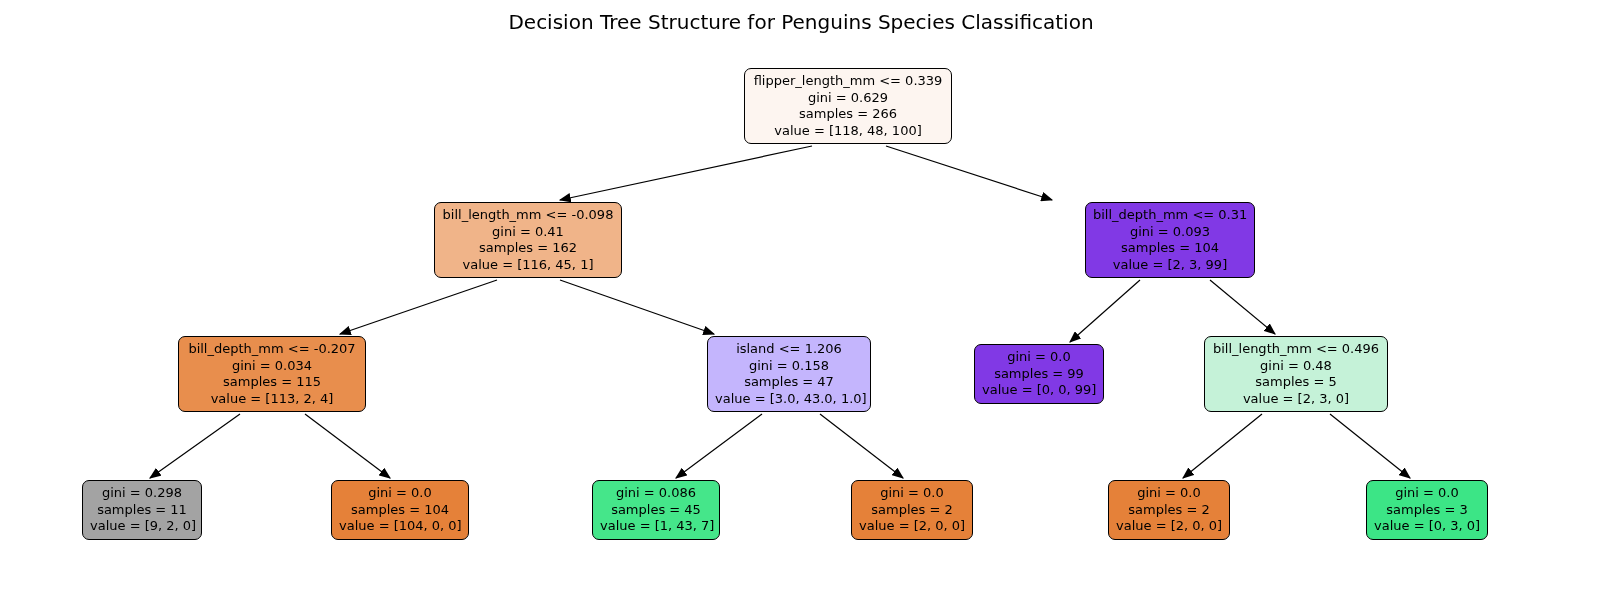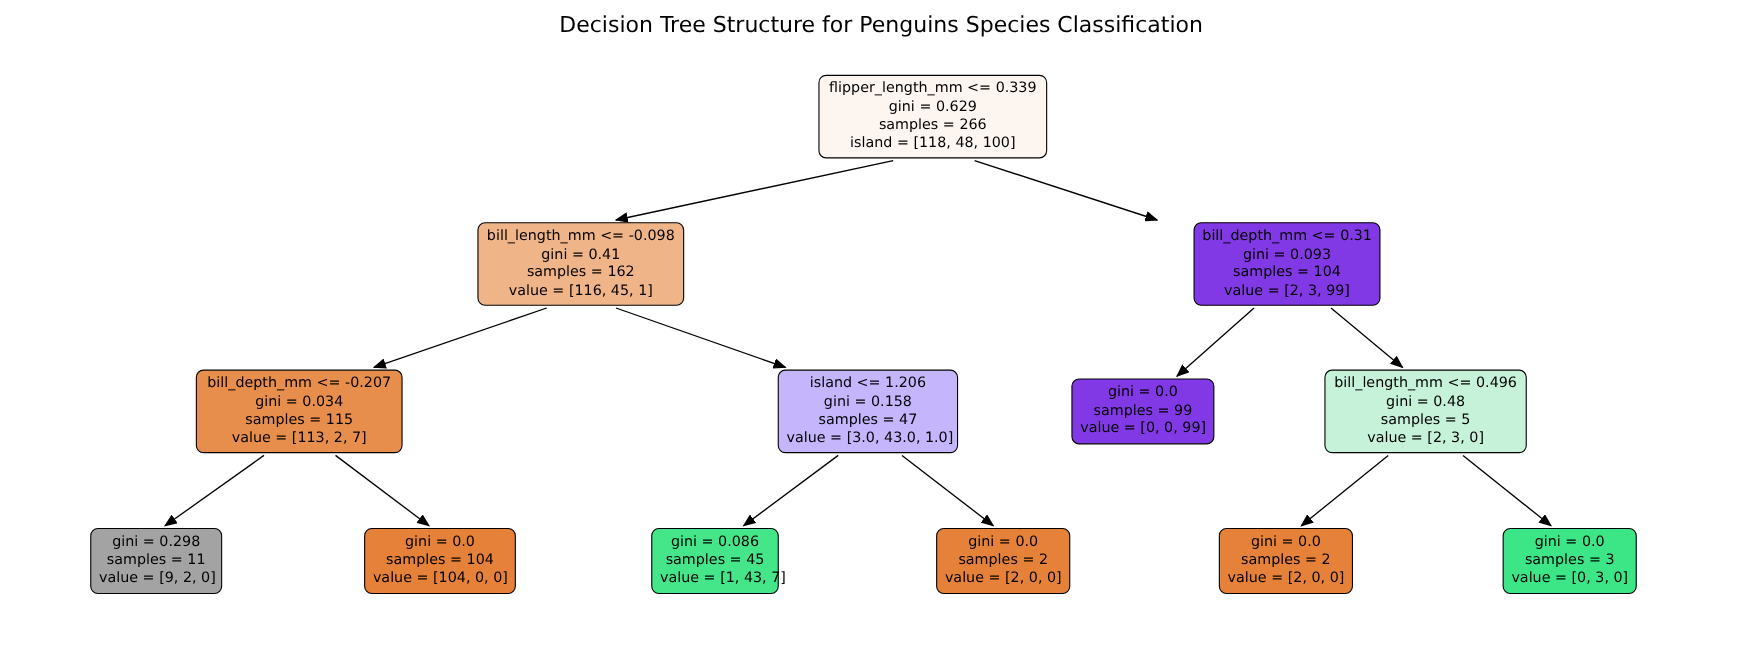--- a/index.html
+++ b/index.html
@@ -78,39 +78,39 @@
         <line x1="1262" y1="414" x2="1183" y2="478" stroke="#000000" stroke-width="1.2" marker-end="url(#arrowhead)"></line>
         <line x1="1330" y1="414" x2="1410" y2="478" stroke="#000000" stroke-width="1.2" marker-end="url(#arrowhead)"></line>
       </g>
   </svg>
 
   <div id="node-layer">
       <div class="tree-node" style="left: 744px; top: 68px; width: 208px; height: 76px; background: rgb(253, 245, 240);">
         <span class="nline">flipper_length_mm &lt;= 0.339</span>
         <span class="nline">gini = 0.629</span>
         <span class="nline">samples = 266</span>
-        <span class="nline">island = [118, 48, 100]</span>
+        <span class="nline">value = [118, 48, 100]</span>
       </div>
       <div class="tree-node" style="left: 434px; top: 202px; width: 188px; height: 76px; background: rgb(240, 180, 137);">
         <span class="nline">bill_length_mm &lt;= -0.098</span>
         <span class="nline">gini = 0.41</span>
         <span class="nline">samples = 162</span>
         <span class="nline">value = [116, 45, 1]</span>
       </div>
       <div class="tree-node" style="left: 1085px; top: 202px; width: 170px; height: 76px; background: rgb(129, 57, 229);">
         <span class="nline">bill_depth_mm &lt;= 0.31</span>
         <span class="nline">gini = 0.093</span>
         <span class="nline">samples = 104</span>
         <span class="nline">value = [2, 3, 99]</span>
       </div>
       <div class="tree-node" style="left: 178px; top: 336px; width: 188px; height: 76px; background: rgb(232, 142, 77);">
         <span class="nline">bill_depth_mm &lt;= -0.207</span>
         <span class="nline">gini = 0.034</span>
         <span class="nline">samples = 115</span>
-        <span class="nline">value = [113, 2, 7]</span>
+        <span class="nline">value = [113, 2, 4]</span>
       </div>
       <div class="tree-node" style="left: 707px; top: 336px; width: 164px; height: 76px; background: #c4b5fd;">
         <span class="nline">island &lt;= 1.206</span>
         <span class="nline">gini = 0.158</span>
         <span class="nline">samples = 47</span>
         <span class="nline">value = [3.0, 43.0, 1.0]</span>
       </div>
       <div class="tree-node" style="left: 974px; top: 344px; width: 130px; height: 60px; background: rgb(129, 57, 229);">
         <span class="nline">gini = 0.0</span>
         <span class="nline">samples = 99</span>
@@ -125,21 +125,21 @@
       <div class="tree-node" style="left: 82px; top: 480px; width: 120px; height: 60px; background: #a3a3a3;">
         <span class="nline">gini = 0.298</span>
         <span class="nline">samples = 11</span>
         <span class="nline">value = [9, 2, 0]</span>
       </div>
       <div class="tree-node" style="left: 331px; top: 480px; width: 138px; height: 60px; background: rgb(229, 129, 57);">
         <span class="nline">gini = 0.0</span>
         <span class="nline">samples = 104</span>
         <span class="nline">value = [104, 0, 0]</span>
       </div>
-      <div class="tree-node" style="left: 592px; top: 480px; width: 116px; height: 60px; background: rgb(69, 230, 138);">
+      <div class="tree-node" style="left: 592px; top: 480px; width: 128px; height: 60px; background: rgb(69, 230, 138);">
         <span class="nline">gini = 0.086</span>
         <span class="nline">samples = 45</span>
         <span class="nline">value = [1, 43, 7]</span>
       </div>
       <div class="tree-node" style="left: 851px; top: 480px; width: 122px; height: 60px; background: rgb(229, 129, 57);">
         <span class="nline">gini = 0.0</span>
         <span class="nline">samples = 2</span>
         <span class="nline">value = [2, 0, 0]</span>
       </div>
       <div class="tree-node" style="left: 1108px; top: 480px; width: 122px; height: 60px; background: rgb(229, 129, 57);">

